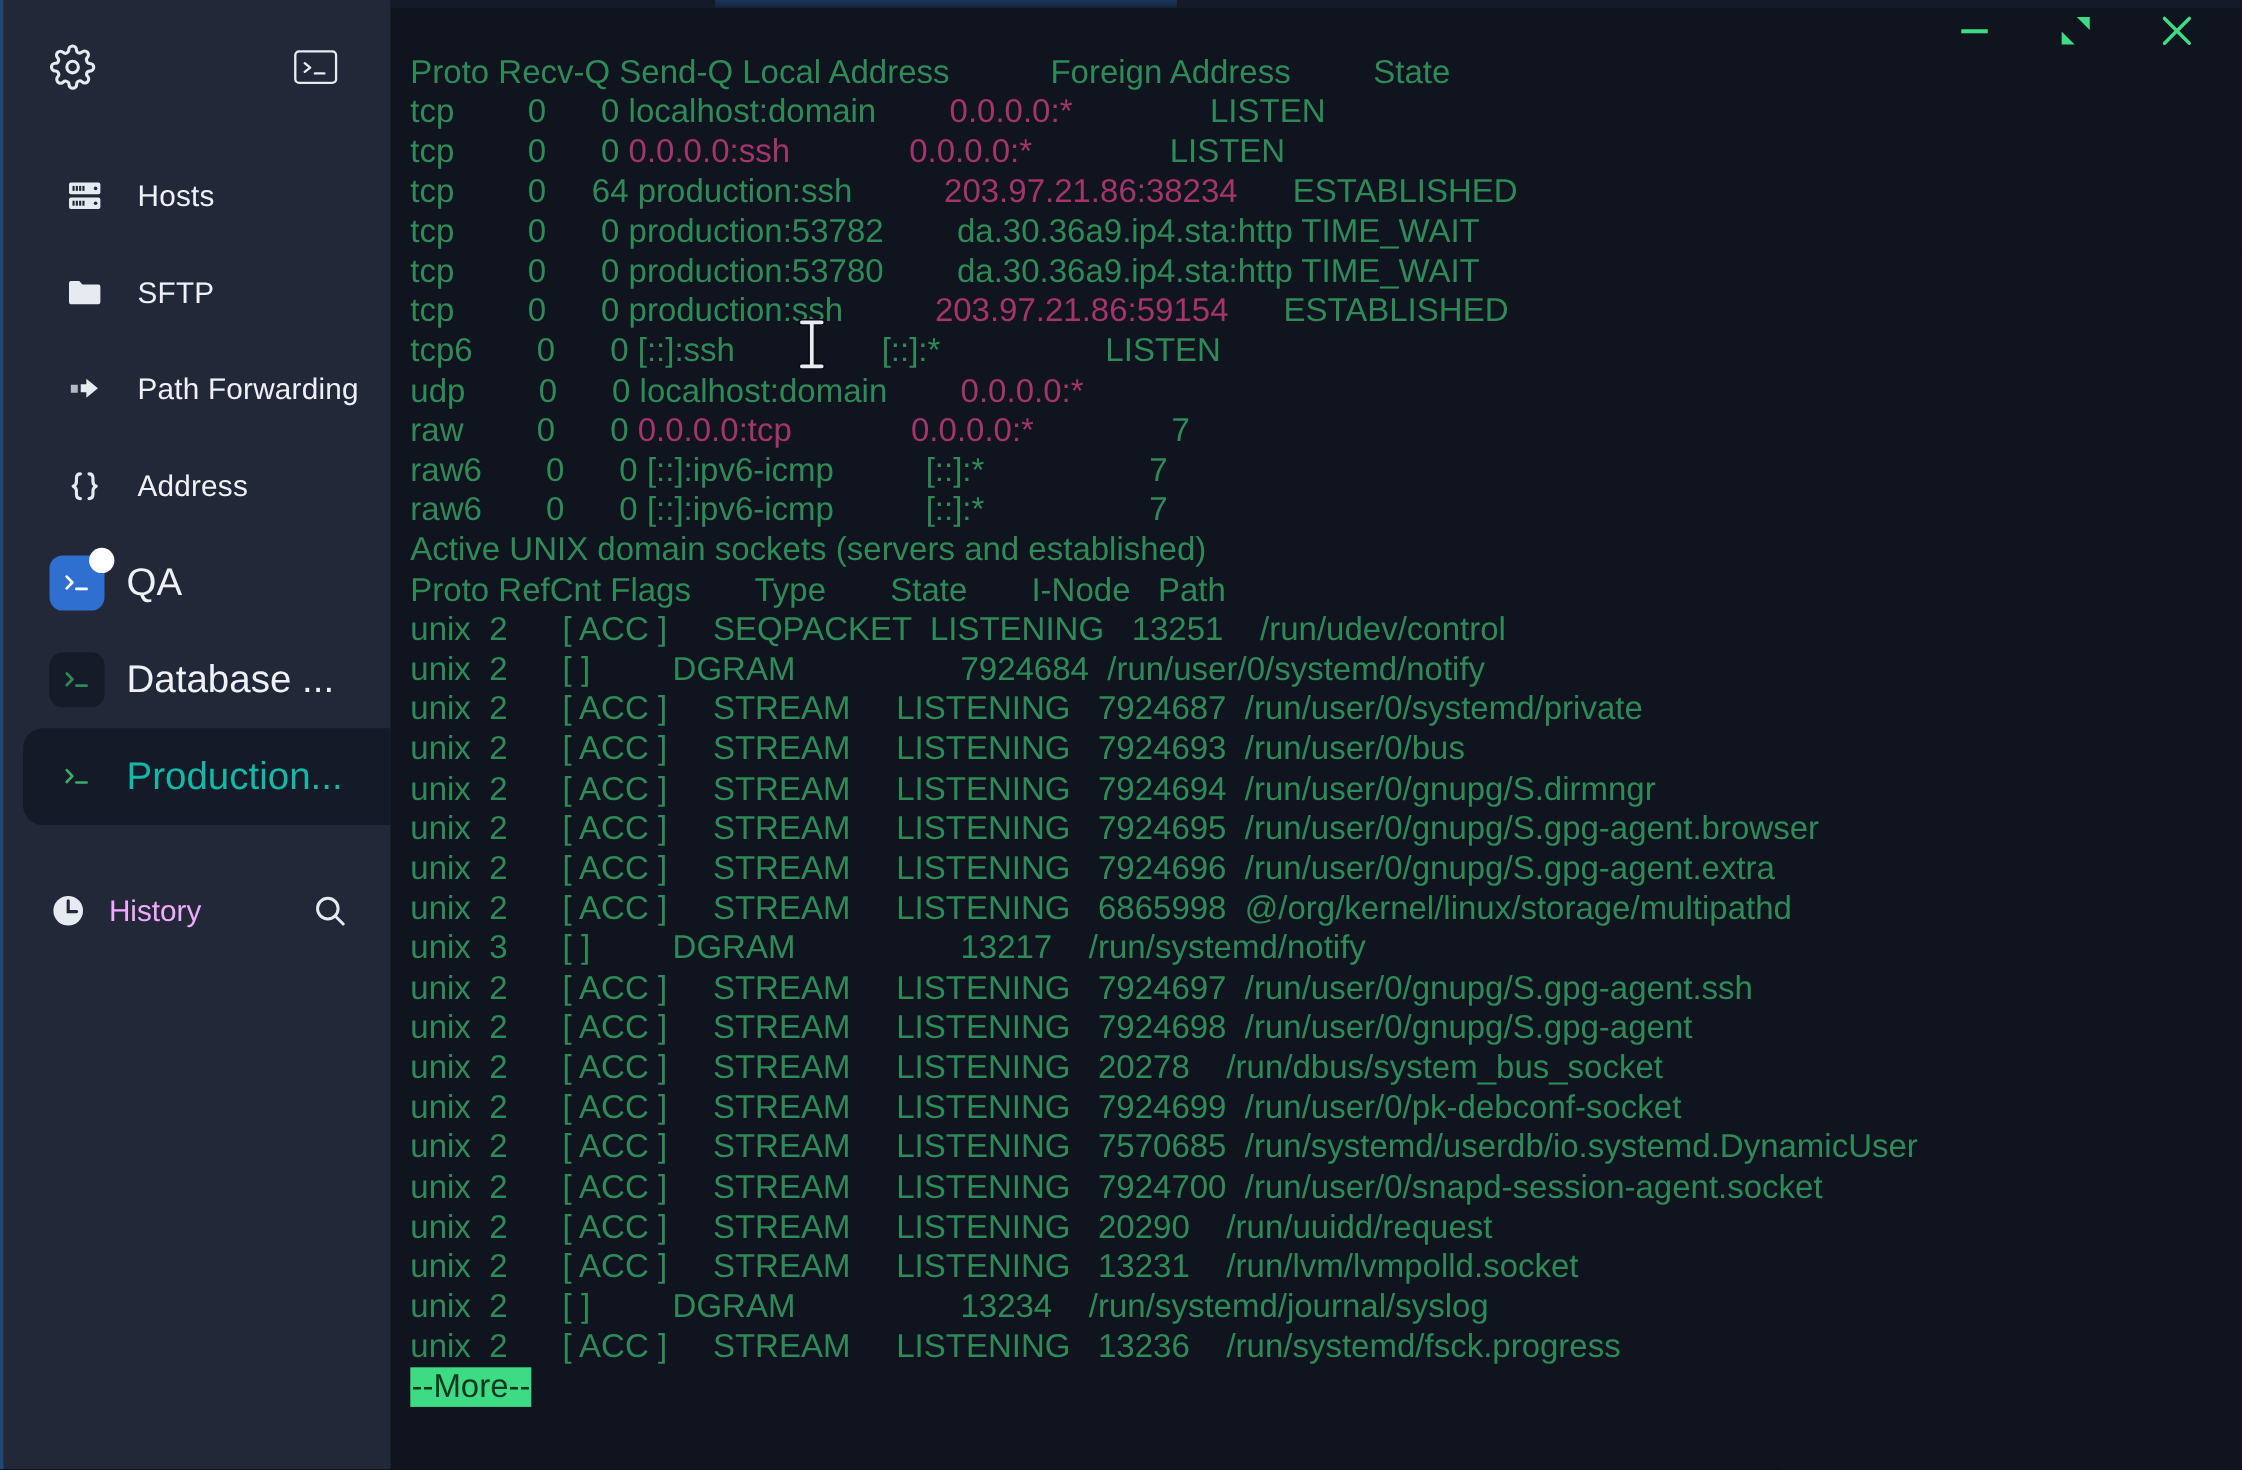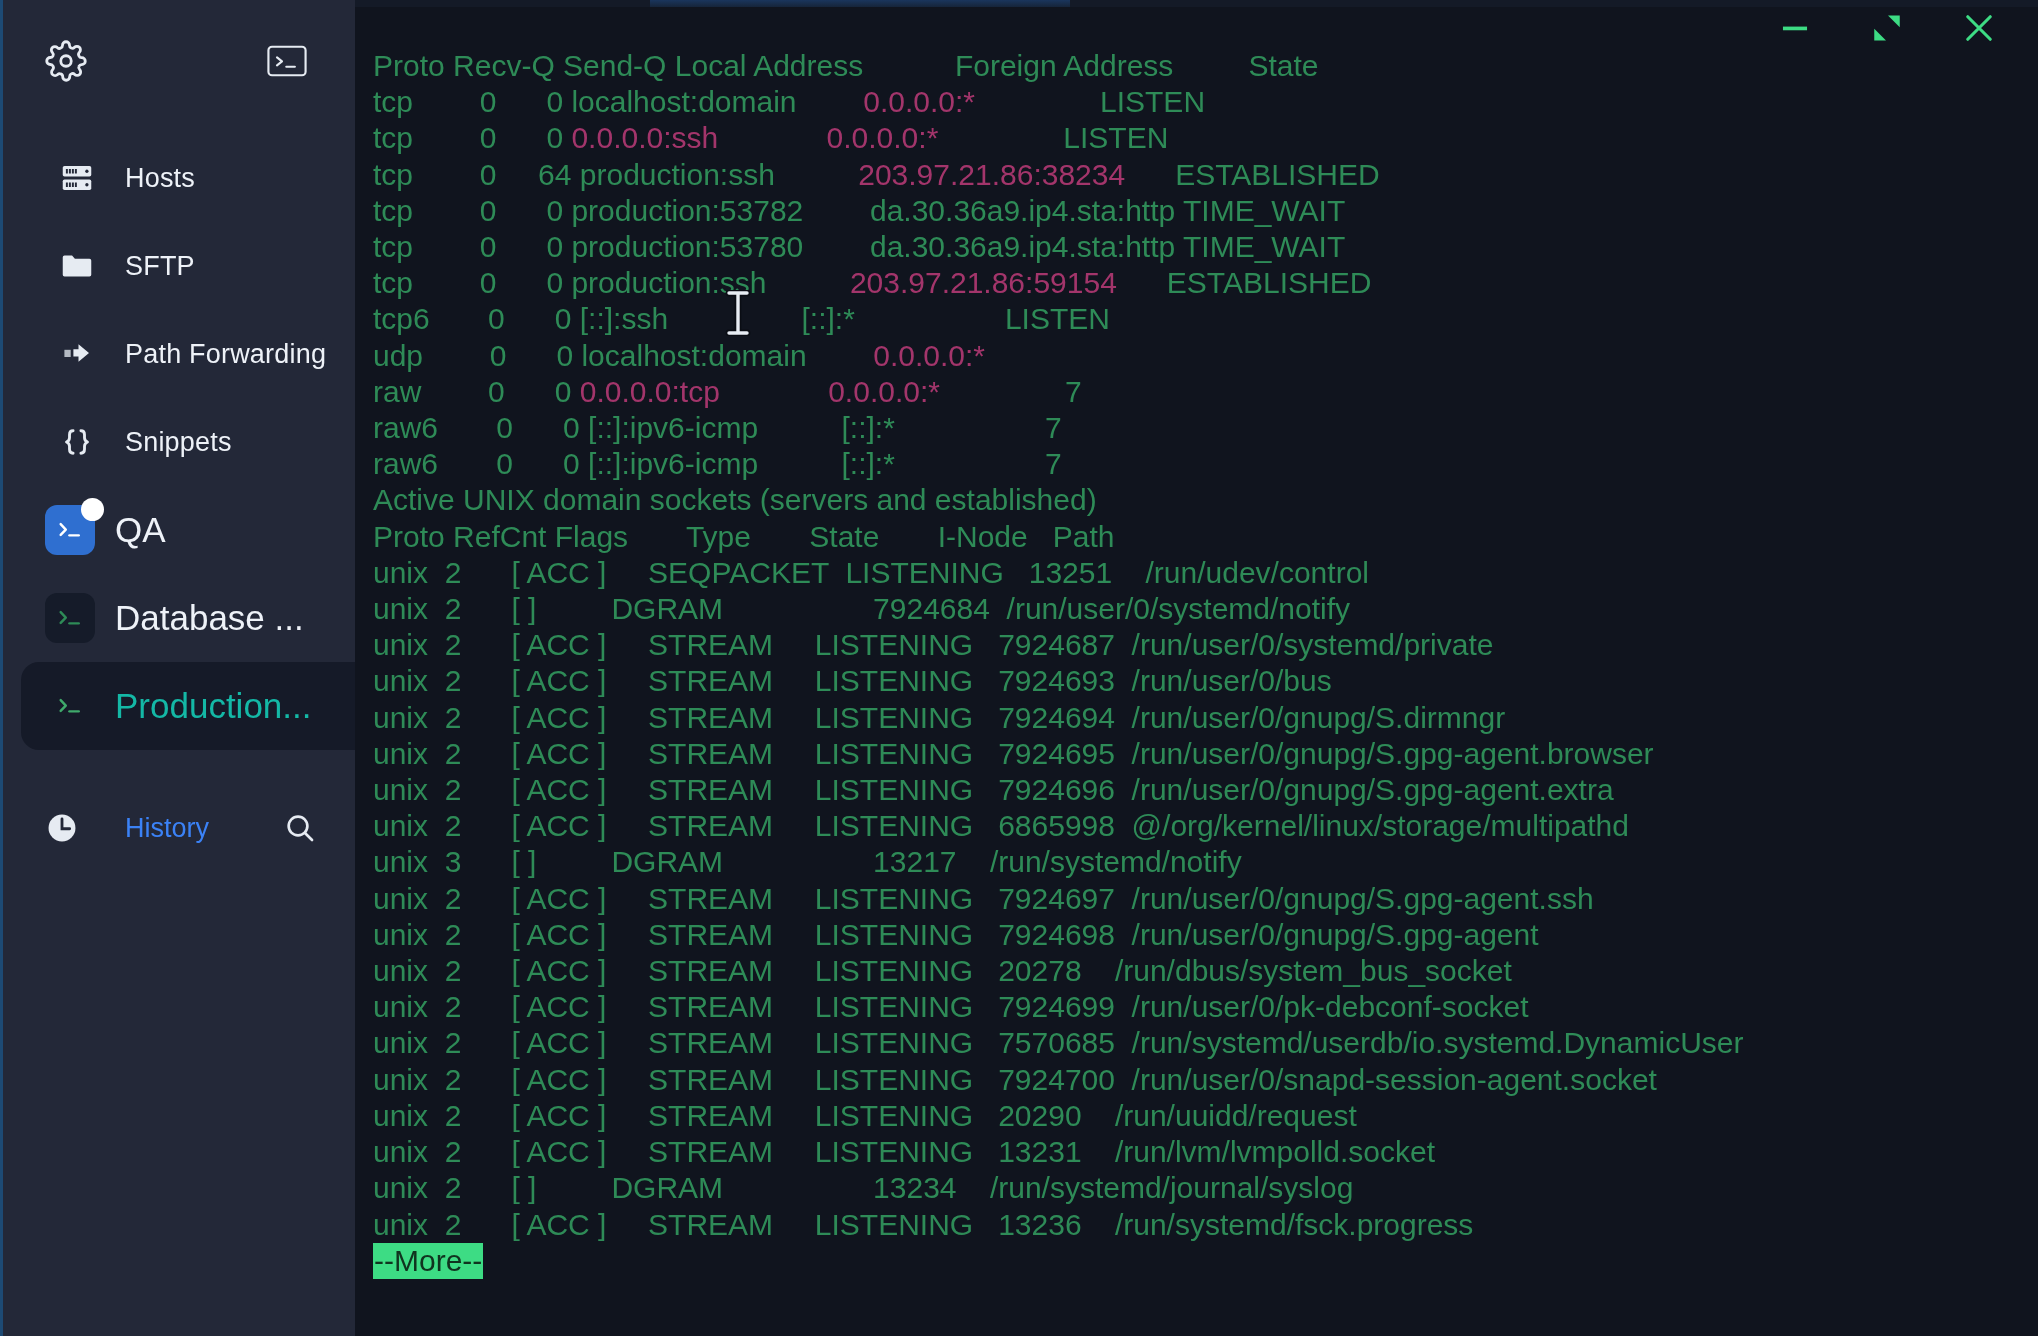--- a/index.html
+++ b/index.html
@@ -106,21 +106,21 @@
   .sess-label.green { color: #14b8a6; }
 
   #history-row {
     display: flex; align-items: center;
     height: 88px; padding-left: 42px; padding-right: 38px;
     cursor: pointer;
     margin-top: 34px;
   }
   #history-row .nav-ico { width: 46px; min-width: 46px; display:flex; align-items:center;}
   #history-row .nav-label {
-    font-size: 27px; color: #3b82f6; margin-left: 34px; flex: 1;
+    font-size: 27px; color: #f0abfc; margin-left: 8px; flex: 1;
   }
 
   
   #terminal-pane {
     position: relative;
     flex: 1;
     height: 1336px;
     background: #10141e;
     overflow: hidden;
   }
@@ -234,21 +234,21 @@
         <span class="nav-label">Path Forwarding</span>
       </div>
 
       <div class="nav-item">
         <span class="nav-ico">
           <svg width="36" height="36" viewBox="0 0 24 24" fill="none" stroke="#e6ebf2" stroke-width="1.9" stroke-linecap="round" stroke-linejoin="round">
             <path d="M9.4 4.5c-2 0-2.4 1-2.4 2.6v2c0 1.5-.8 2.4-2 2.9 1.2.5 2 1.4 2 2.9v2c0 1.6.4 2.6 2.4 2.6"></path>
             <path d="M14.6 4.5c2 0 2.4 1 2.4 2.6v2c0 1.5.8 2.4 2 2.9-1.2.5-2 1.4-2 2.9v2c0 1.6-.4 2.6-2.4 2.6"></path>
           </svg>
         </span>
-        <span class="nav-label">Snippets</span>
+        <span class="nav-label">Address</span>
       </div>
 
       <div class="sess-item">
         <span class="sess-ico blue">
           <svg width="28" height="22" viewBox="0 0 24 18" fill="none" stroke="#ffffff" stroke-width="2.1" stroke-linecap="round" stroke-linejoin="round">
             <path d="M4 4l4.4 4.6L4 13.2"></path>
             <path d="M11.5 13.6h8"></path>
           </svg>
           <span class="sess-badge"></span>
         </span>

